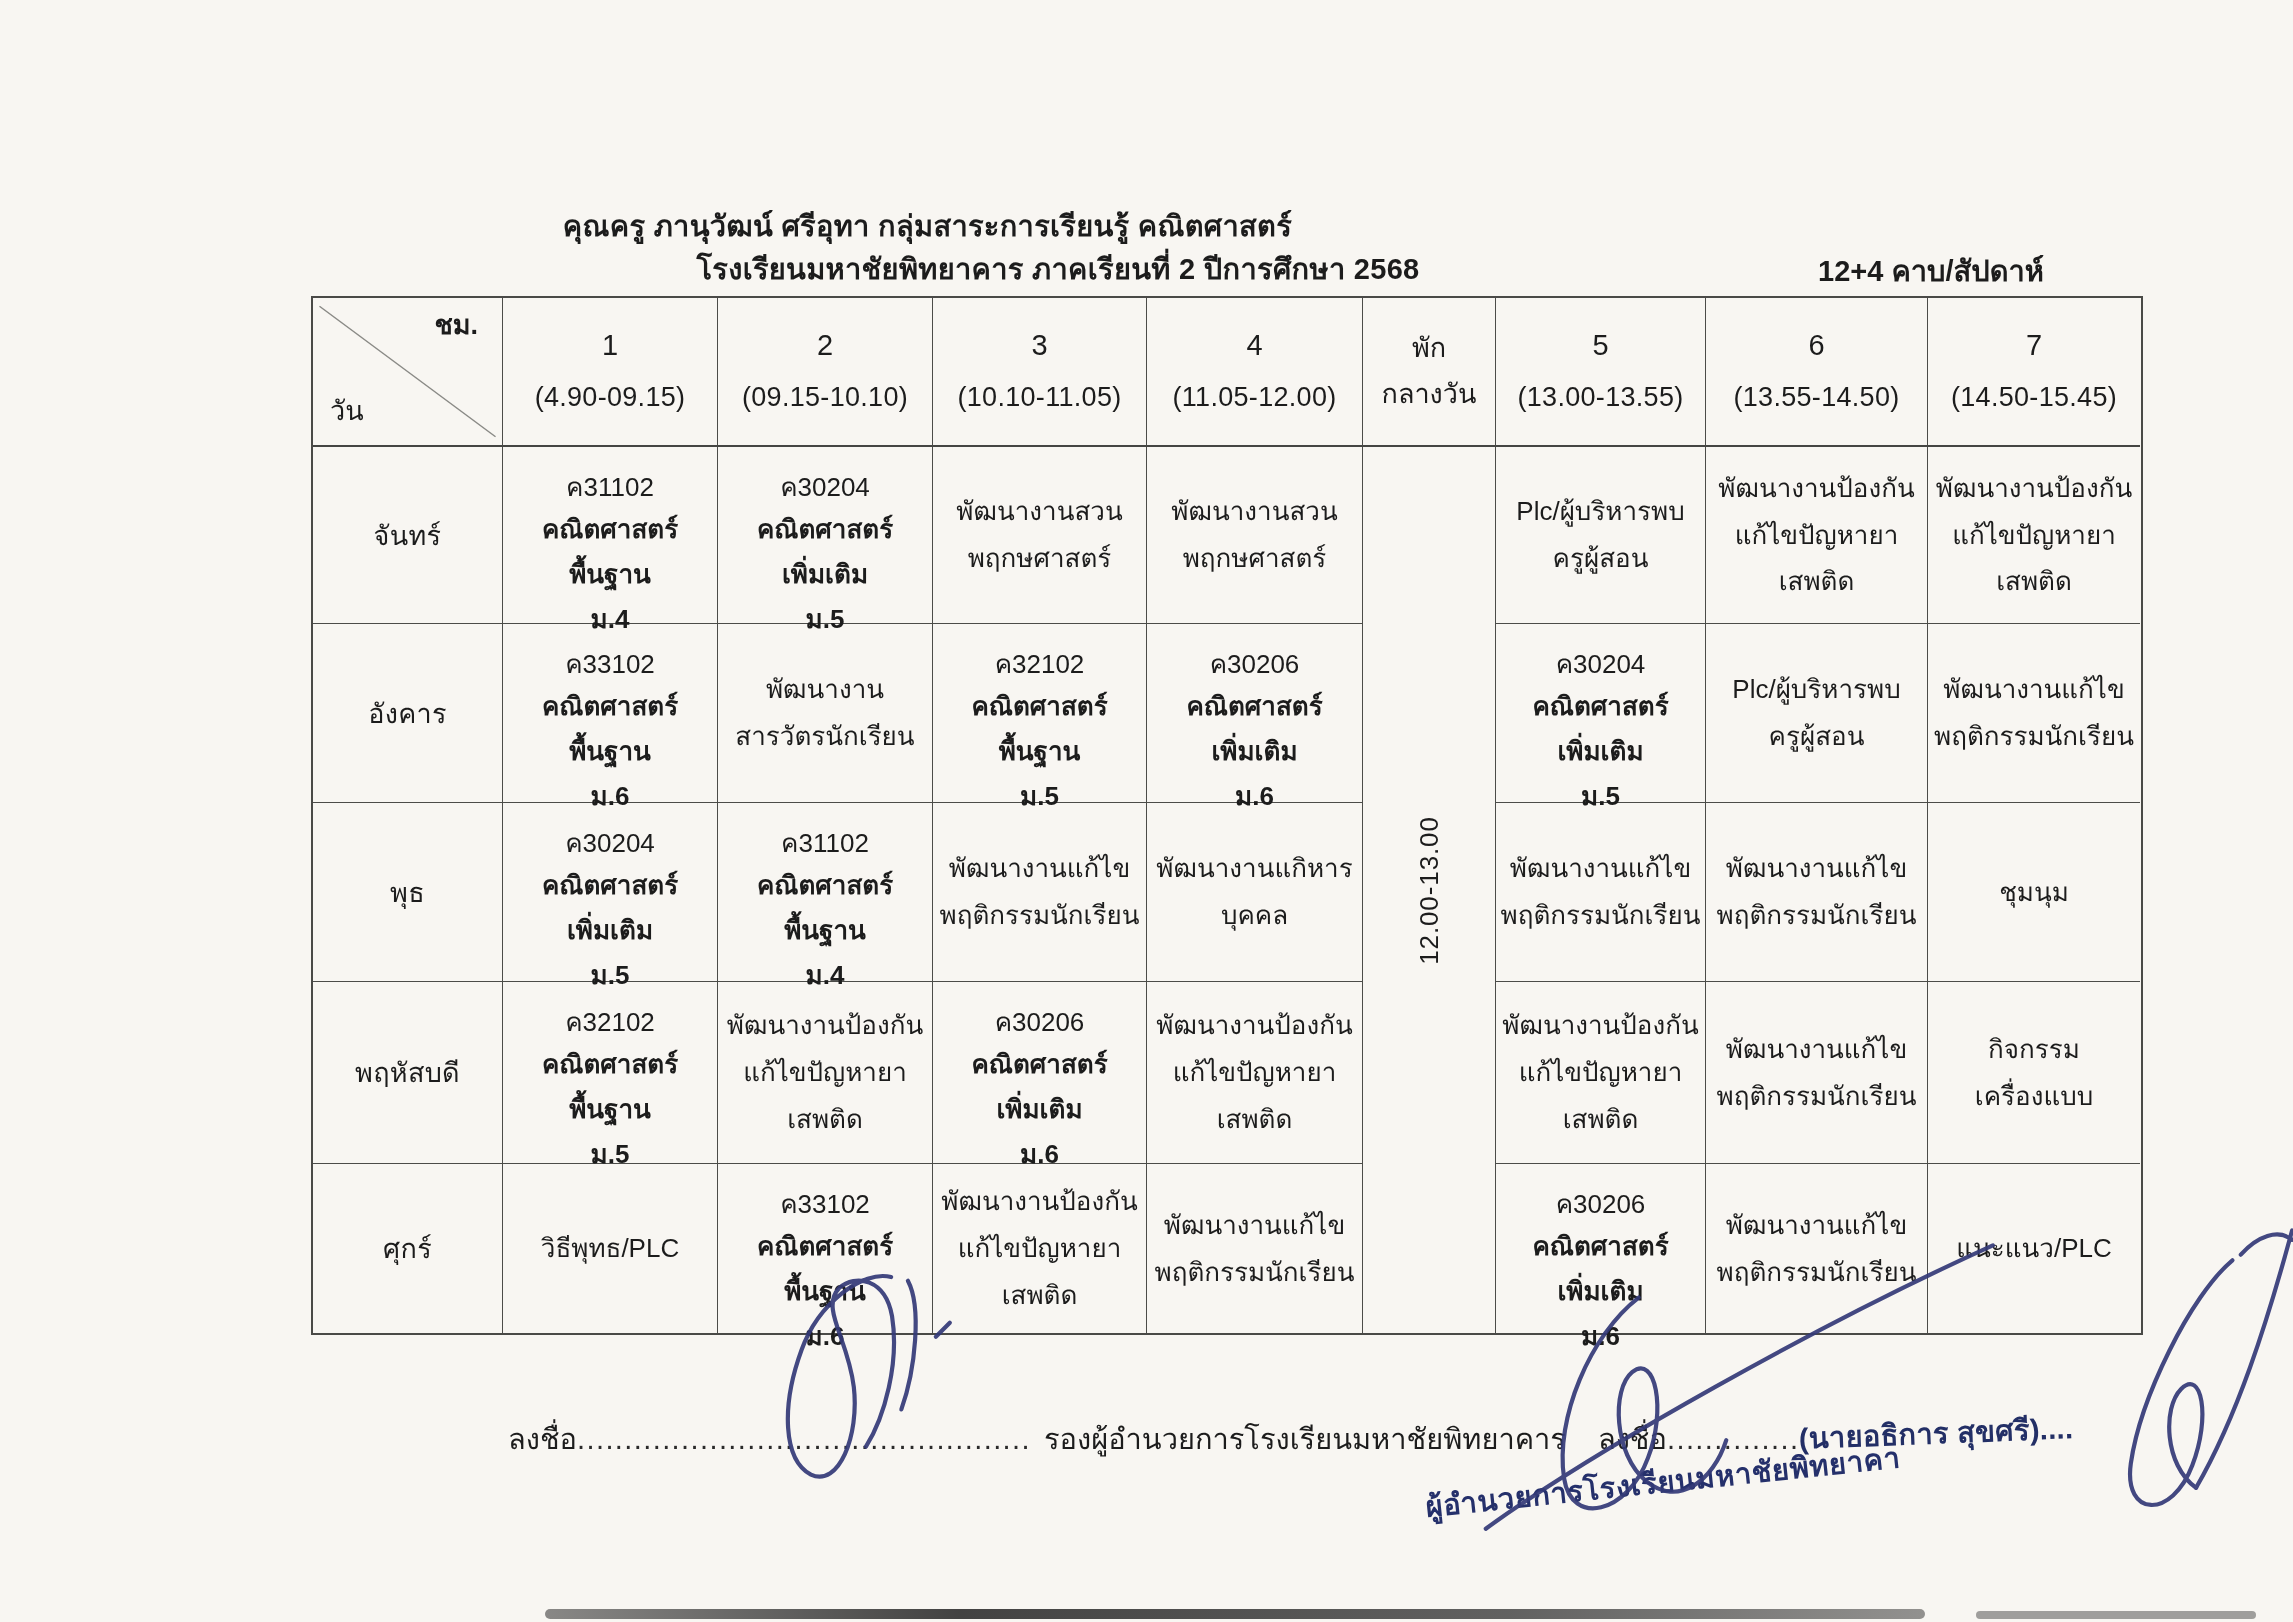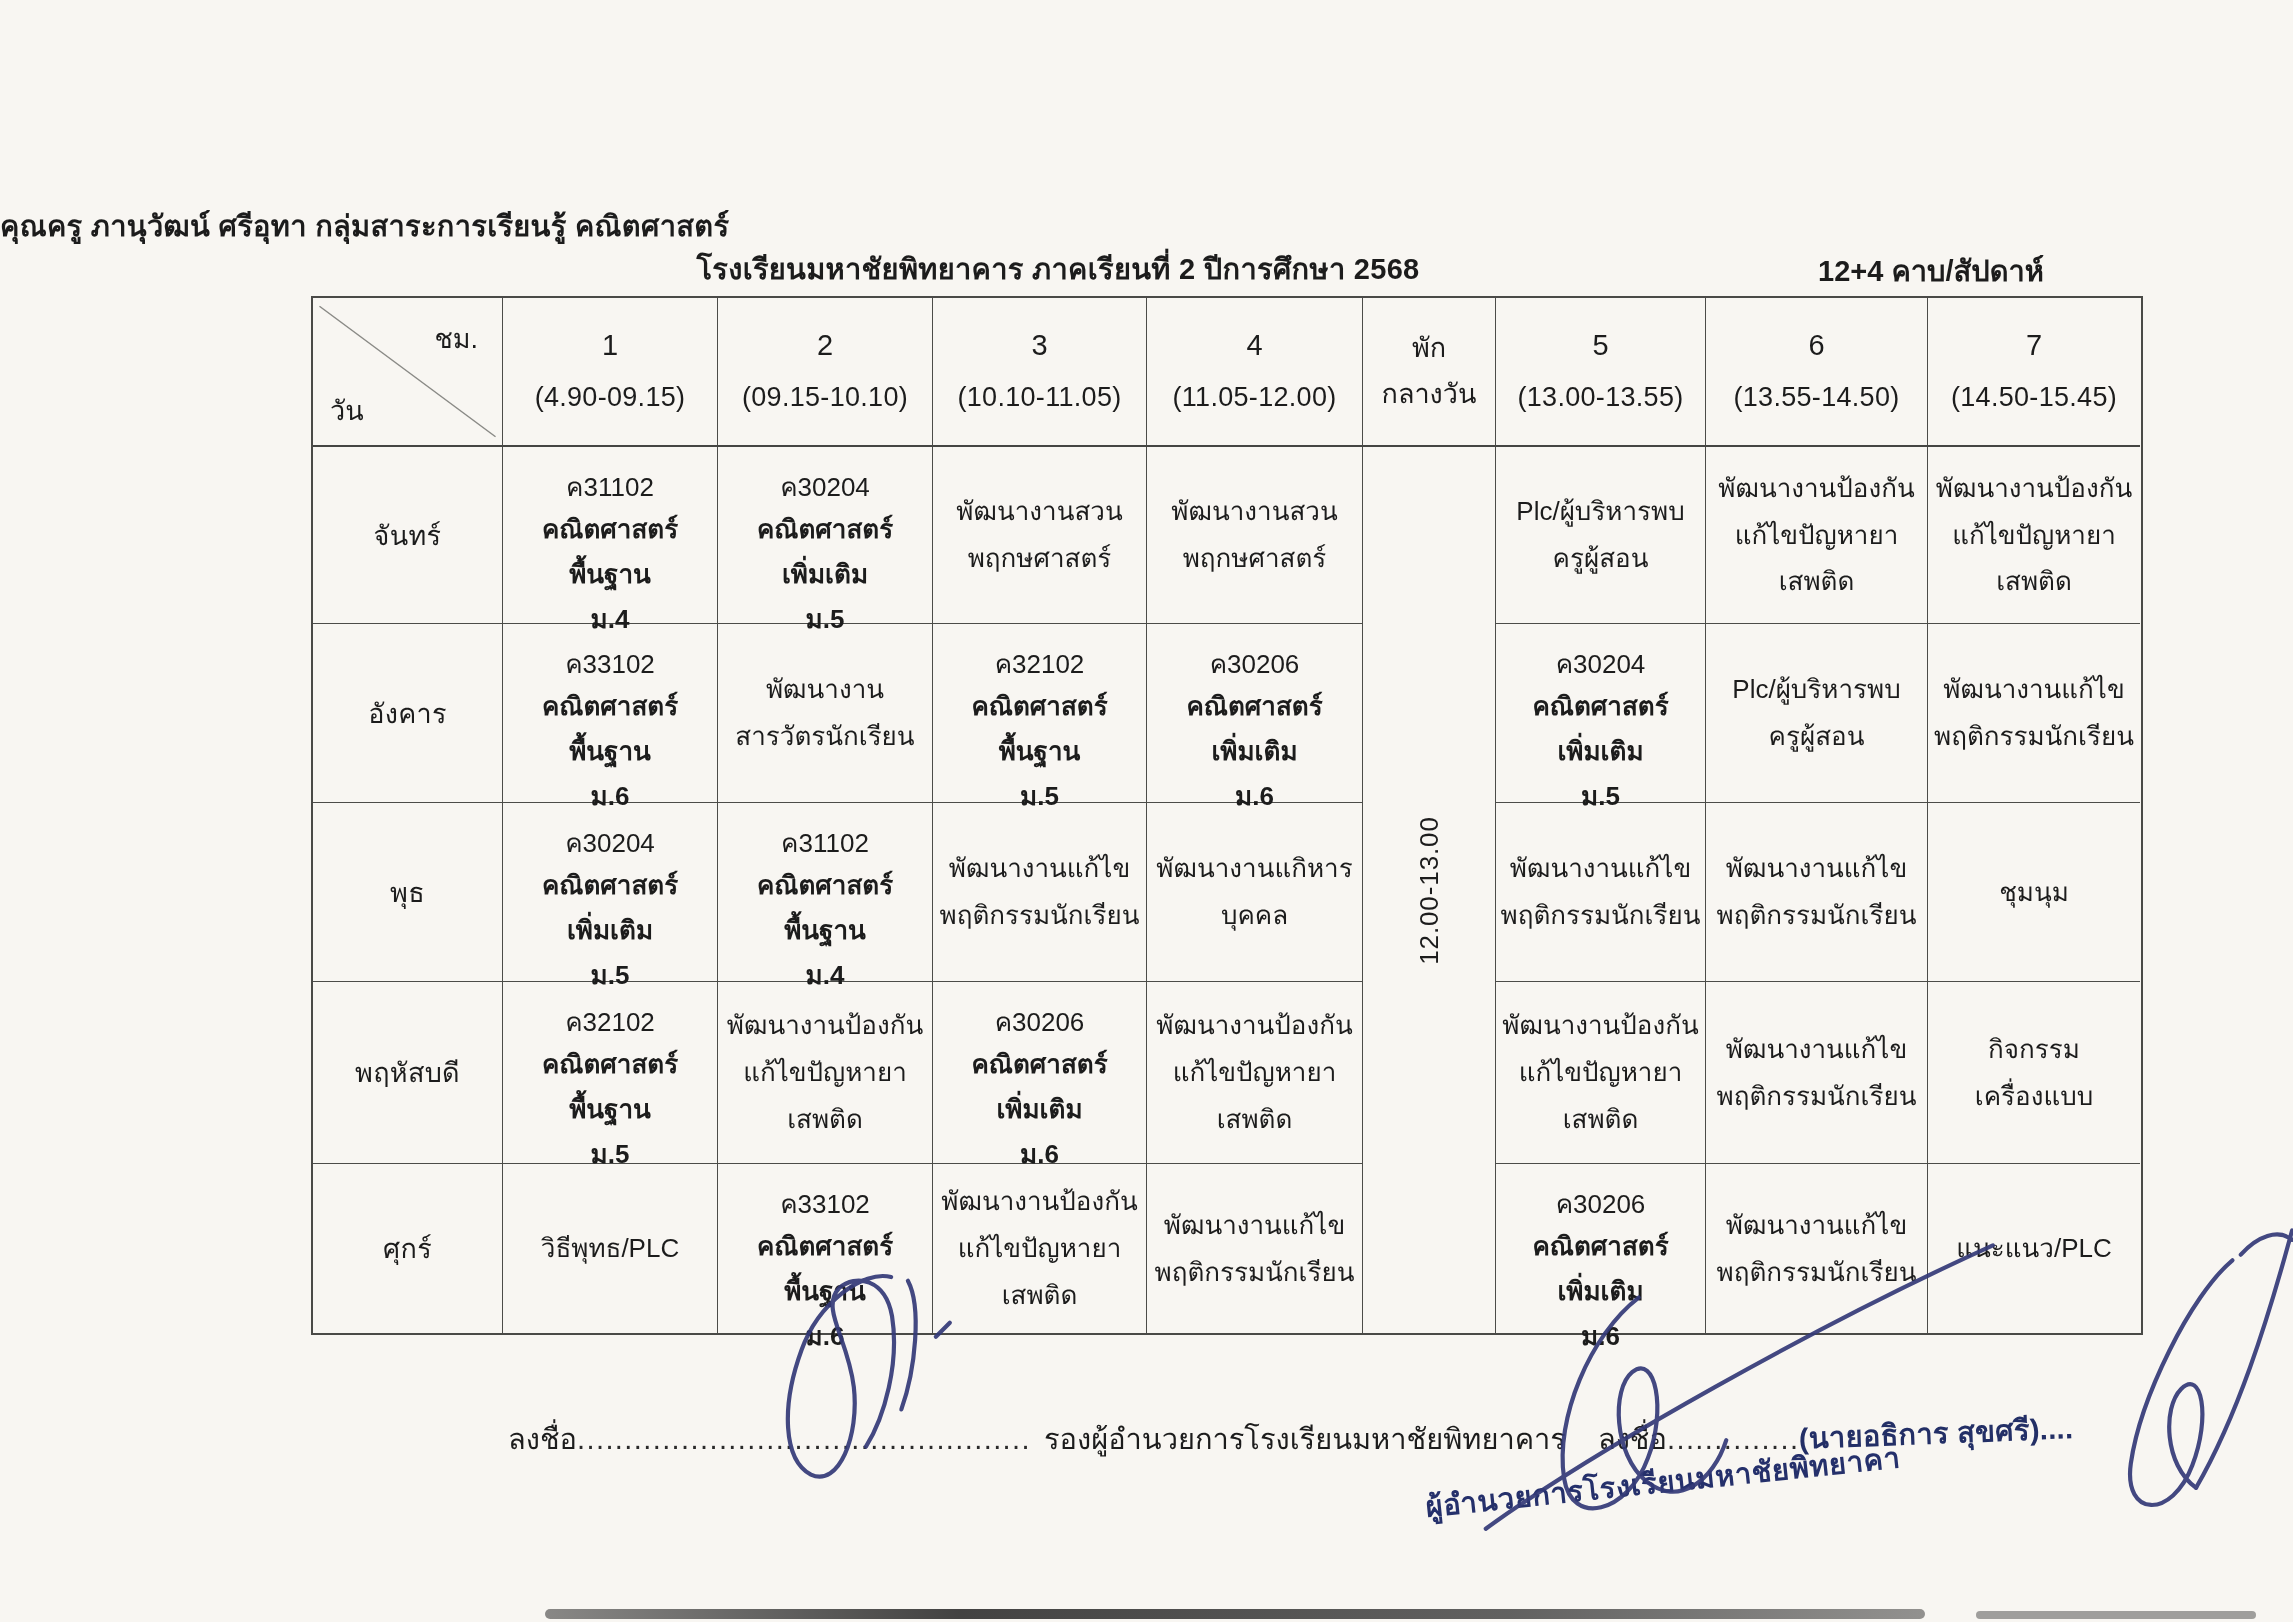--- a/index.html
+++ b/index.html
@@ -1,38 +1,38 @@
 <!DOCTYPE html>
 <html style="font-size:15px"><head>
 <meta charset="utf-8">
 <style>
   html,body{margin:0;padding:0;background:#e9e7e2;}
   .page{position:relative;width:2293px;height:1622px;background:#f8f6f2;
         font-family:"Liberation Sans","DejaVu Sans",sans-serif;color:#1c1c1c;overflow:hidden;}
-  .title-line1{position:absolute;top:203px;left:0;width:1855px;text-align:left;
+  .title-line1{position:absolute;top:203px;left:0;width:1855px;text-align:center;
                font-size:29px;font-weight:700;letter-spacing:0.3px;}
   .title-line2{position:absolute;top:246px;left:0;width:2228px;text-align:center;
                font-size:29px;font-weight:700;letter-spacing:0.3px;transform:translateX(-56px);}
   .periods-label{position:absolute;top:248px;left:1818px;font-size:29px;font-weight:700;}
 
   .timetable{position:absolute;left:311px;top:296px;width:1828px;height:1035px;
              display:grid;
              grid-template-columns:190px 215px 215px 214px 216px 133px 210px 222px 212px;
              grid-template-rows:149px 177px 179px 179px 182px 169px;
              border:2.8px solid #4a4a47;box-sizing:content-box;}
   .cell{border-right:1.9px solid #4c4c49;border-bottom:1.9px solid #4c4c49;
         display:flex;flex-direction:column;align-items:center;justify-content:center;
         box-sizing:border-box;overflow:visible;}
   .cell.last-col{border-right:none;}
   .cell.last-row{border-bottom:none;}
   .cell.hrow{border-bottom:2.8px solid #454543;}
 
   .corner{position:relative;}
   .corner .diag{position:absolute;inset:0;width:100%;height:100%;}
-  .corner-top{position:absolute;top:19px;right:24px;font-size:27px;}
+  .corner-top{position:absolute;top:5px;right:24px;font-size:27px;font-weight:bold;}
   .corner-bottom{position:absolute;bottom:13px;left:17px;font-size:27px;}
 
   .h-num{font-size:29px;line-height:1.1;margin-bottom:20.5px;}
   .h-time{font-size:27px;letter-spacing:0.3px;}
   .h-lunch{font-size:27px;white-space:pre-line;text-align:center;line-height:1.7;}
 
   .day-name{font-size:27px;letter-spacing:0.3px;}
 
   .course{justify-content:space-between;padding:18.6px 3.7px 15px 3.7px;}
   .code{font-size:26px;}

